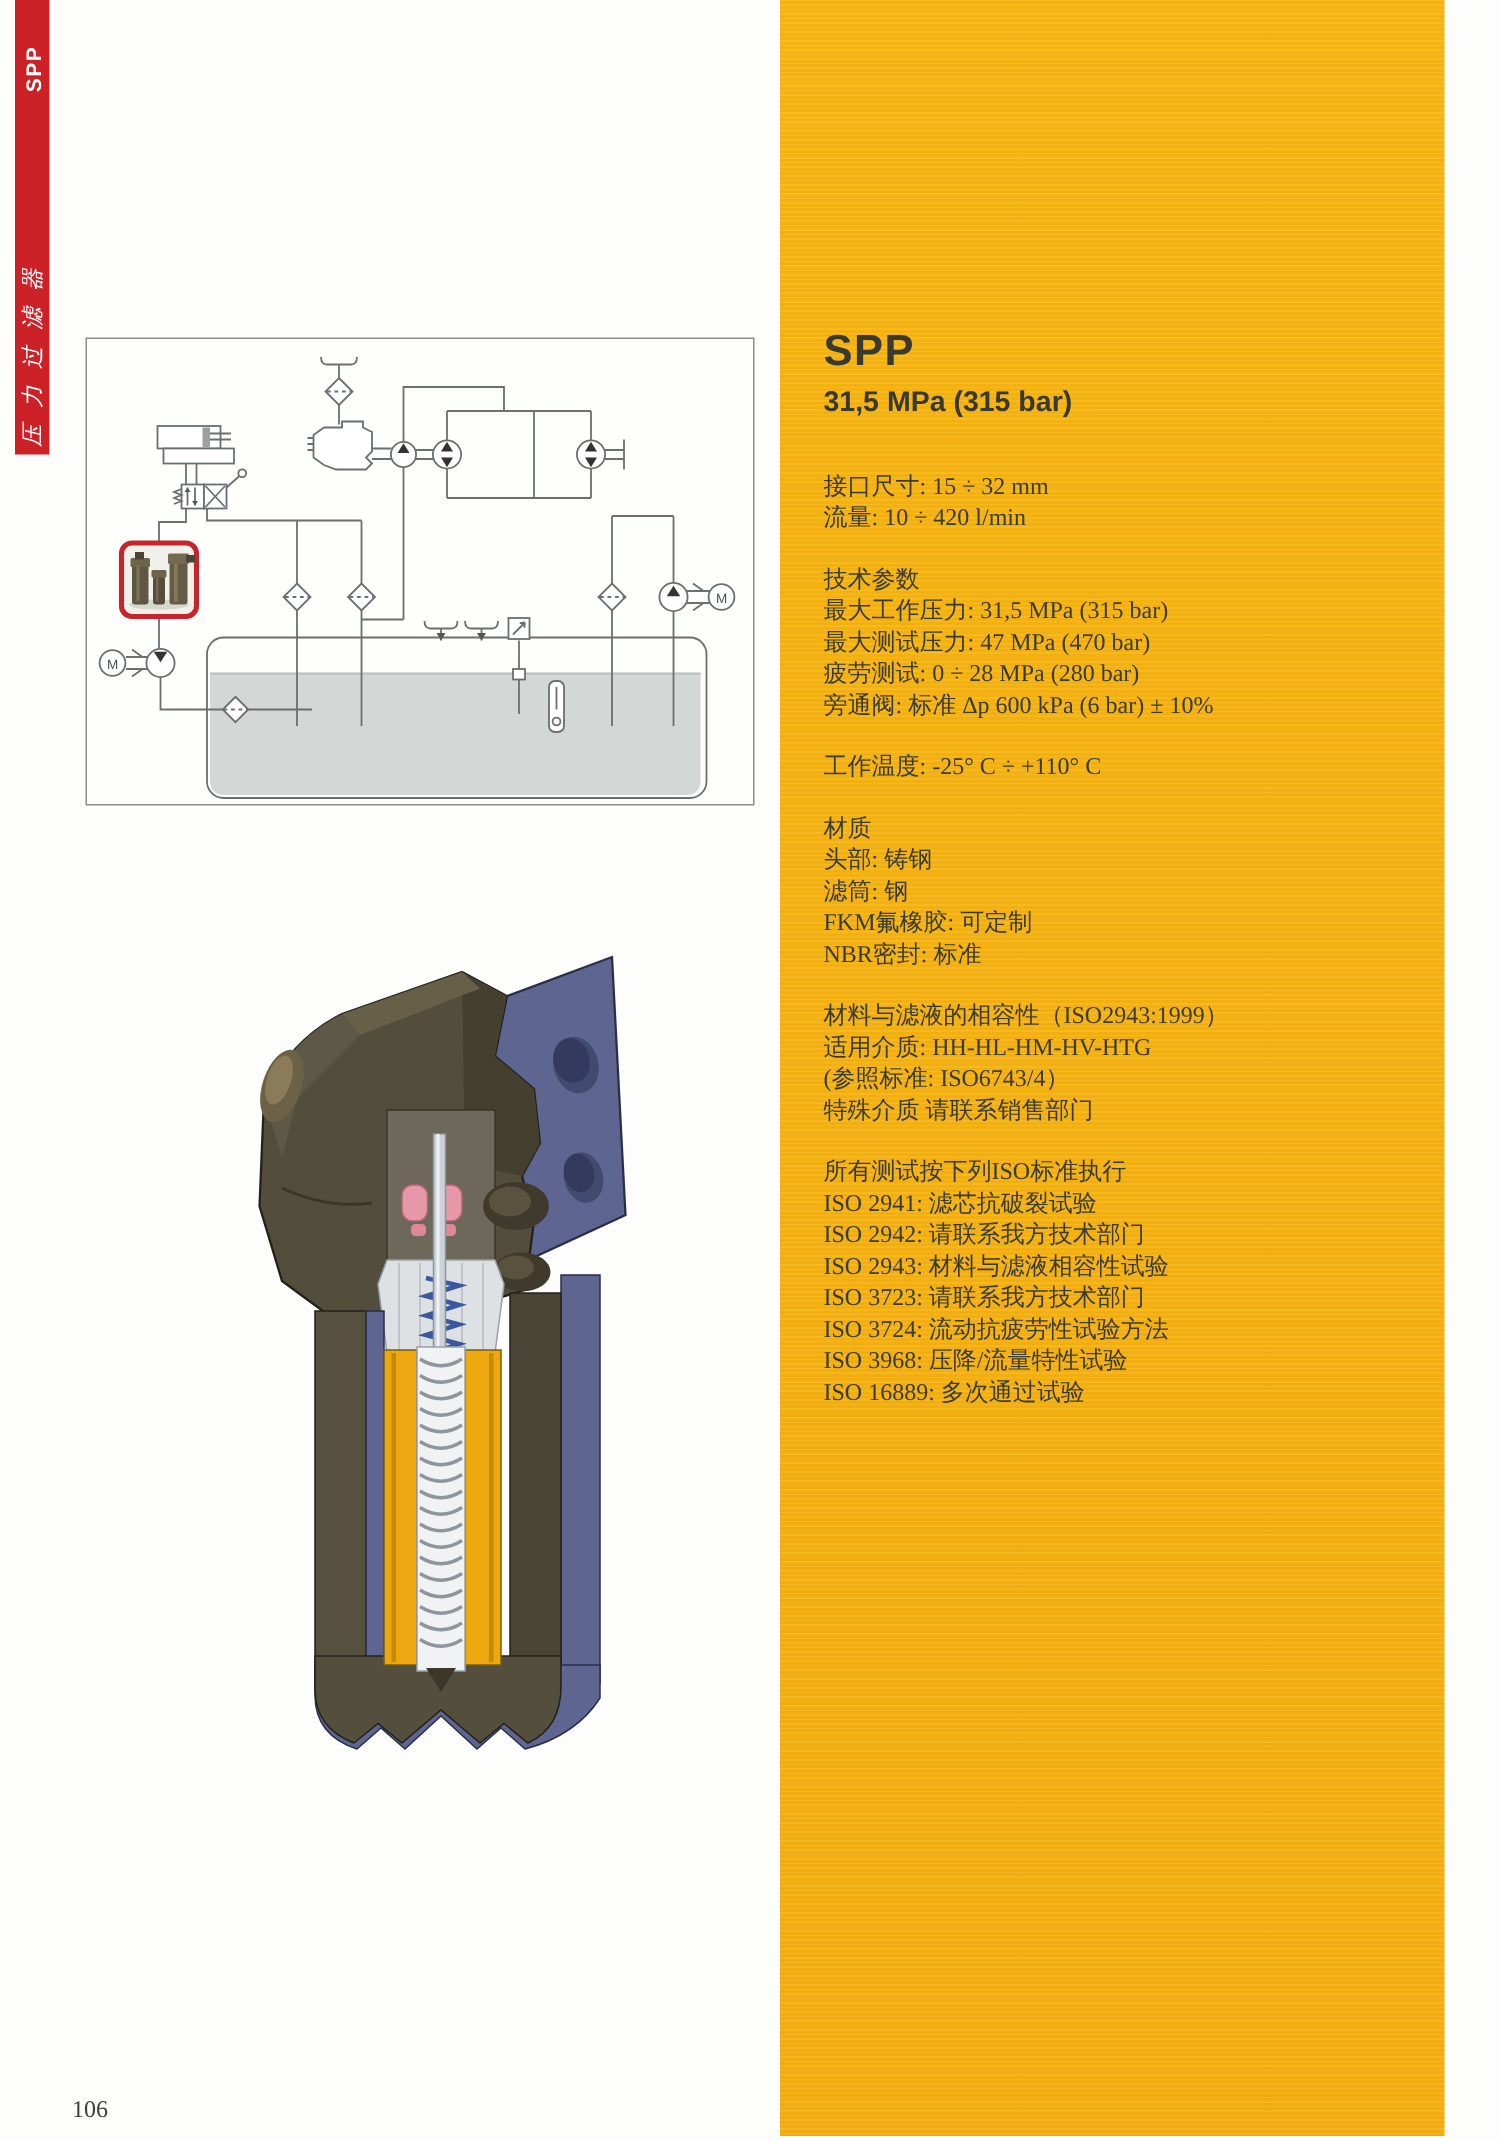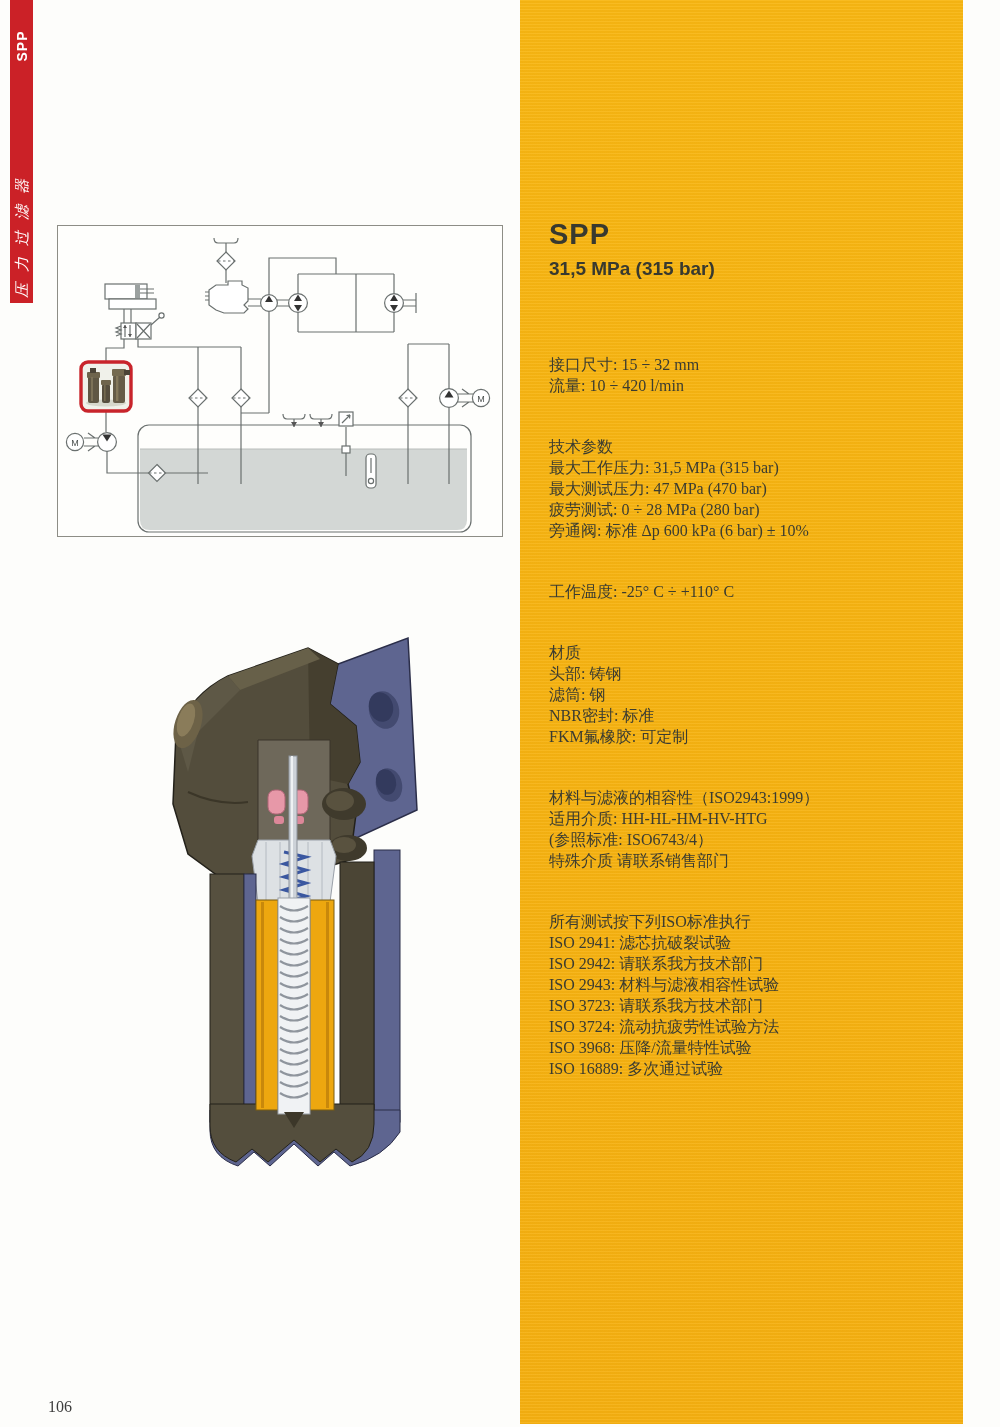--- a/index.html
+++ b/index.html
@@ -39,21 +39,21 @@
     position:absolute;left:29px;top:220px;
     font-family:"Liberation Sans",sans-serif;font-weight:bold;
     font-size:29px;color:#38392f;letter-spacing:1px;line-height:1;
   }
   .p-sub{
     position:absolute;left:29px;top:259px;
     font-family:"Liberation Sans",sans-serif;font-weight:bold;
     font-size:19px;color:#38392f;line-height:1;text-align:center;
   }
   .specs{position:absolute;left:29px;top:314px;width:404px;color:#3b3c31;}
-  .sec{margin-bottom:20px;margin-top:40px;}
+  .sec{margin-bottom:20px;}
   .sec .line{font-size:16px;line-height:21px;white-space:nowrap;}
   
   .page-num{
     position:absolute;left:48px;top:1398px;
     font-family:Liberation Serif, serif;font-size:16px;color:#3d3d3d;
   }
 </style>
 </head>
 <body>
 
@@ -292,22 +292,22 @@
         <div class="line">疲劳测试: 0 ÷ 28 MPa (280 bar)</div>
         <div class="line">旁通阀: 标准 Δp 600 kPa (6 bar) ± 10%</div>
       </div>
     <div class="sec">
         <div class="line">工作温度: -25° C ÷ +110° C</div>
       </div>
     <div class="sec">
         <div class="line">材质</div>
         <div class="line">头部: 铸钢</div>
         <div class="line">滤筒: 钢</div>
+        <div class="line">FKM氟橡胶: 可定制</div>
         <div class="line">NBR密封: 标准</div>
-        <div class="line">FKM氟橡胶: 可定制</div>
       </div>
     <div class="sec">
         <div class="line">材料与滤液的相容性（ISO2943:1999）</div>
         <div class="line">适用介质: HH-HL-HM-HV-HTG</div>
         <div class="line">(参照标准: ISO6743/4）</div>
         <div class="line">特殊介质 请联系销售部门</div>
       </div>
     <div class="sec">
         <div class="line">所有测试按下列ISO标准执行</div>
         <div class="line">ISO 2941: 滤芯抗破裂试验</div>

